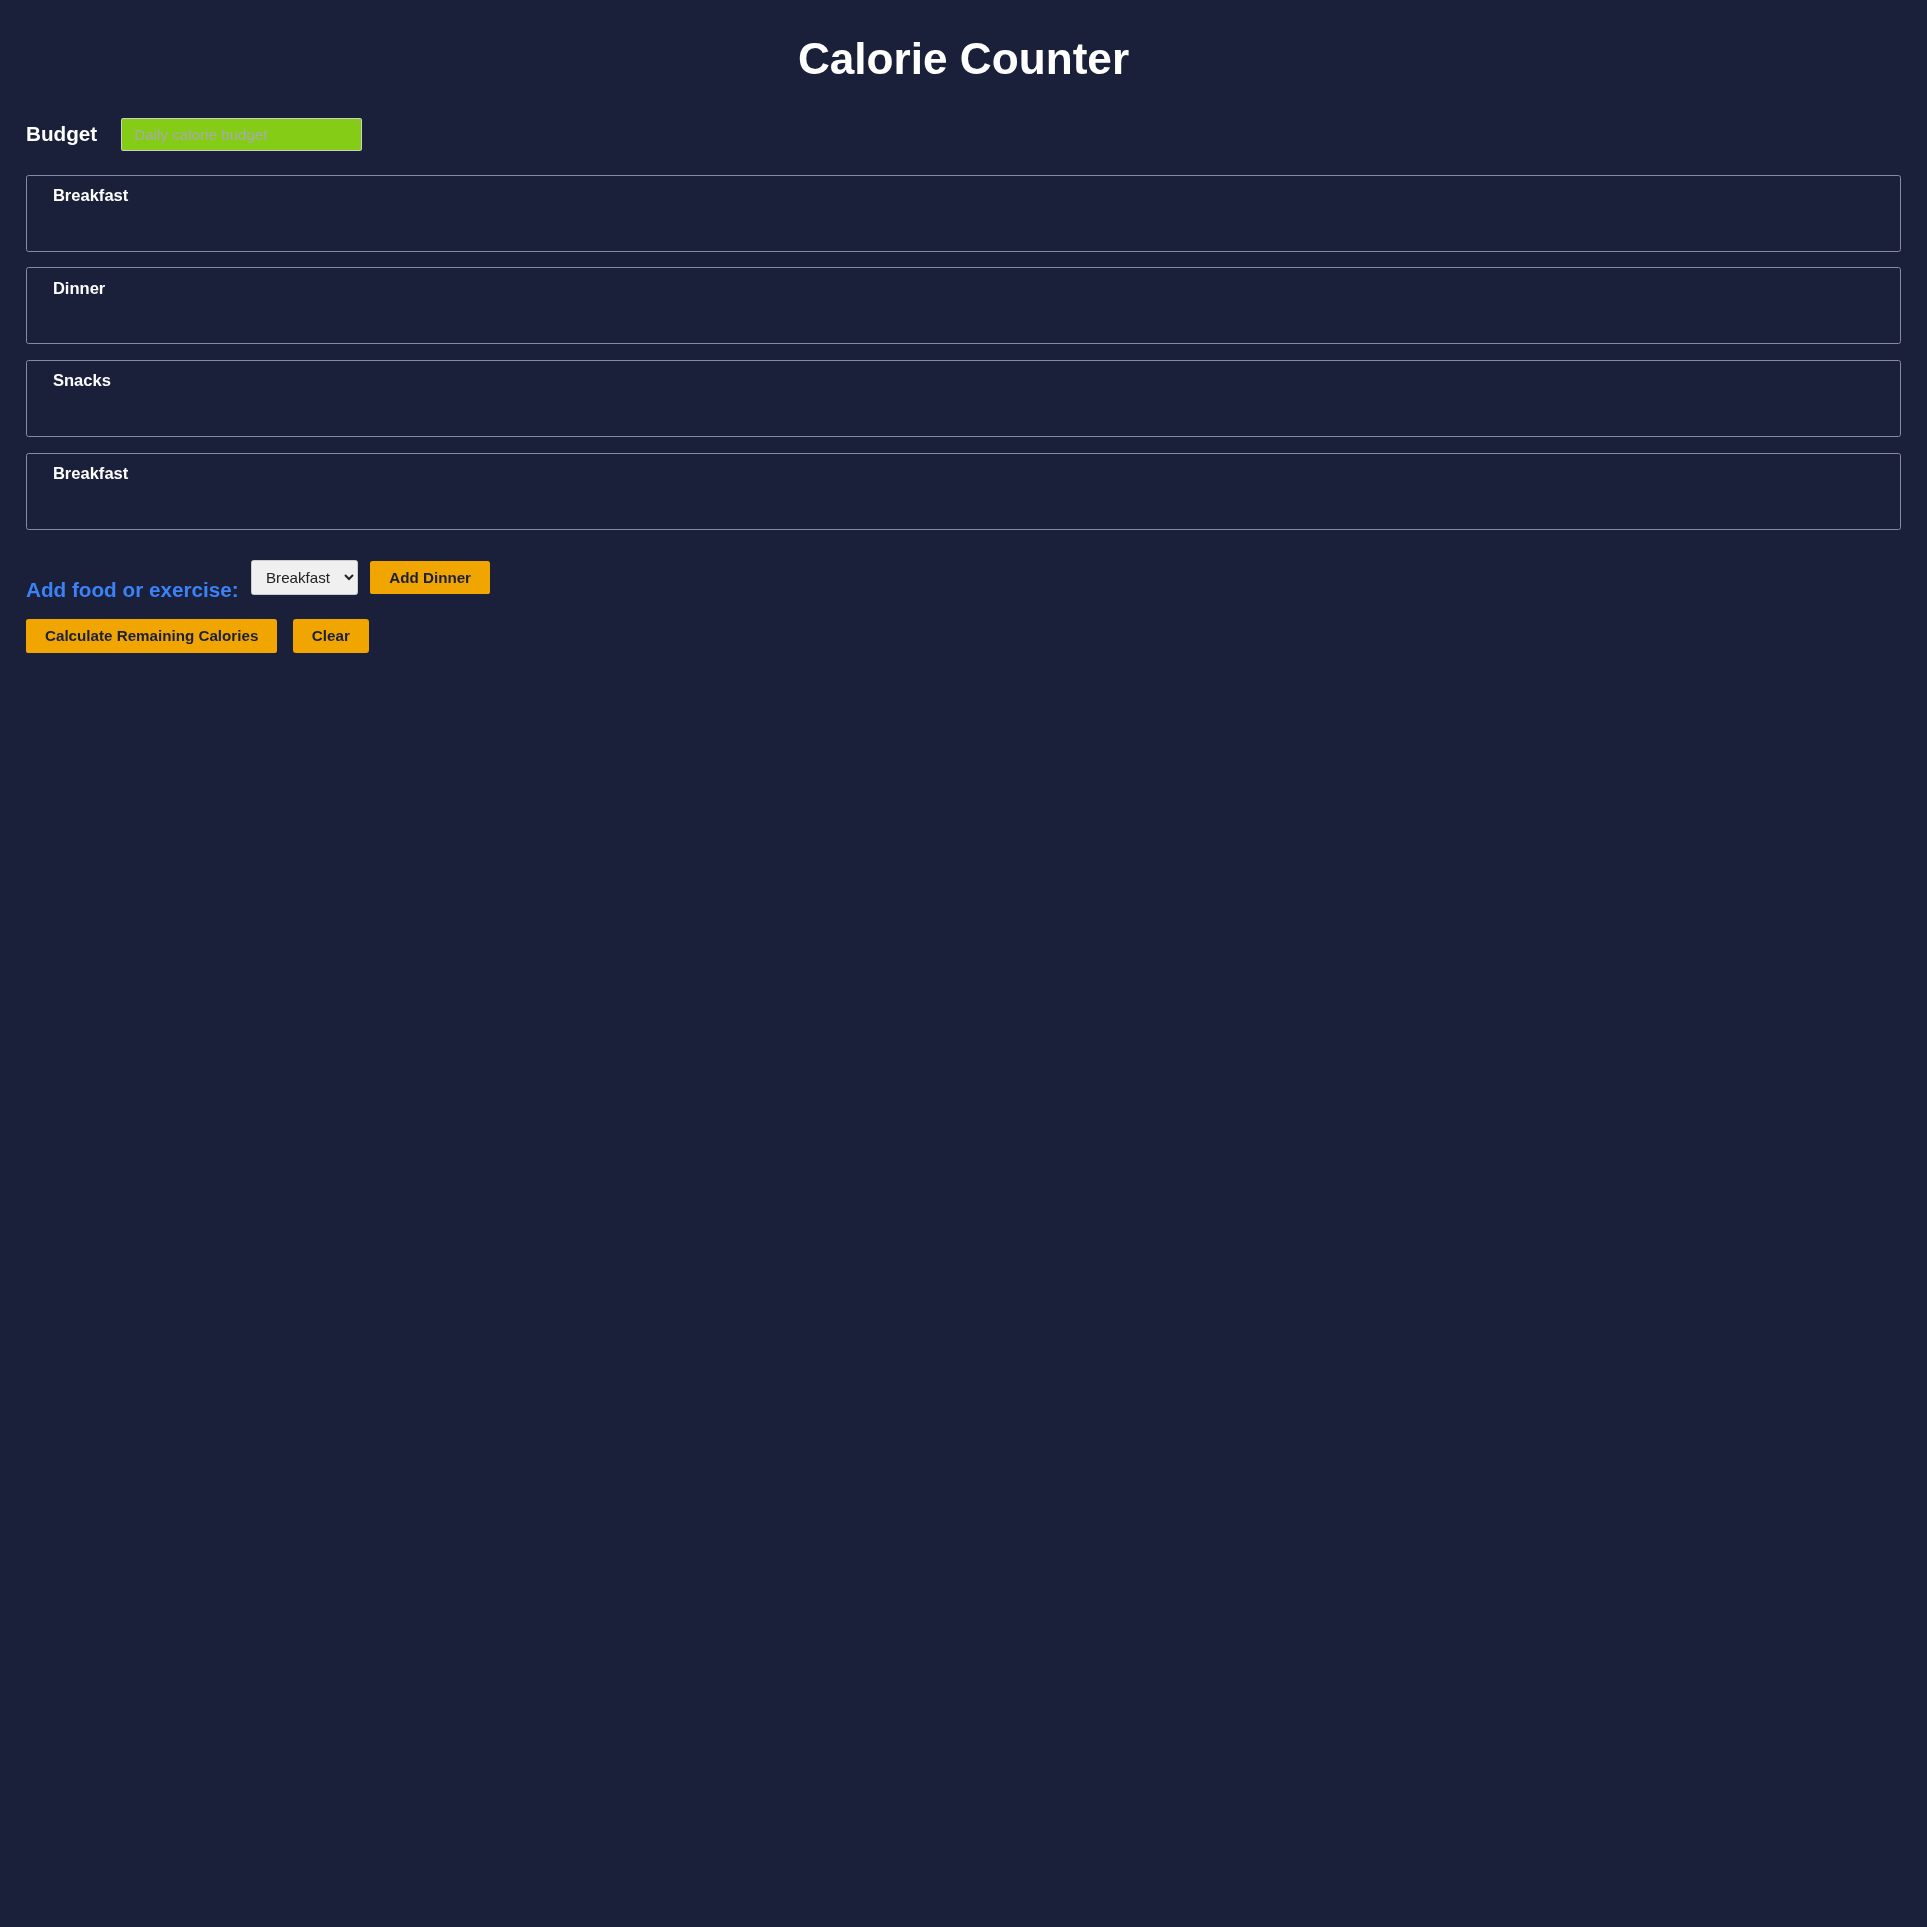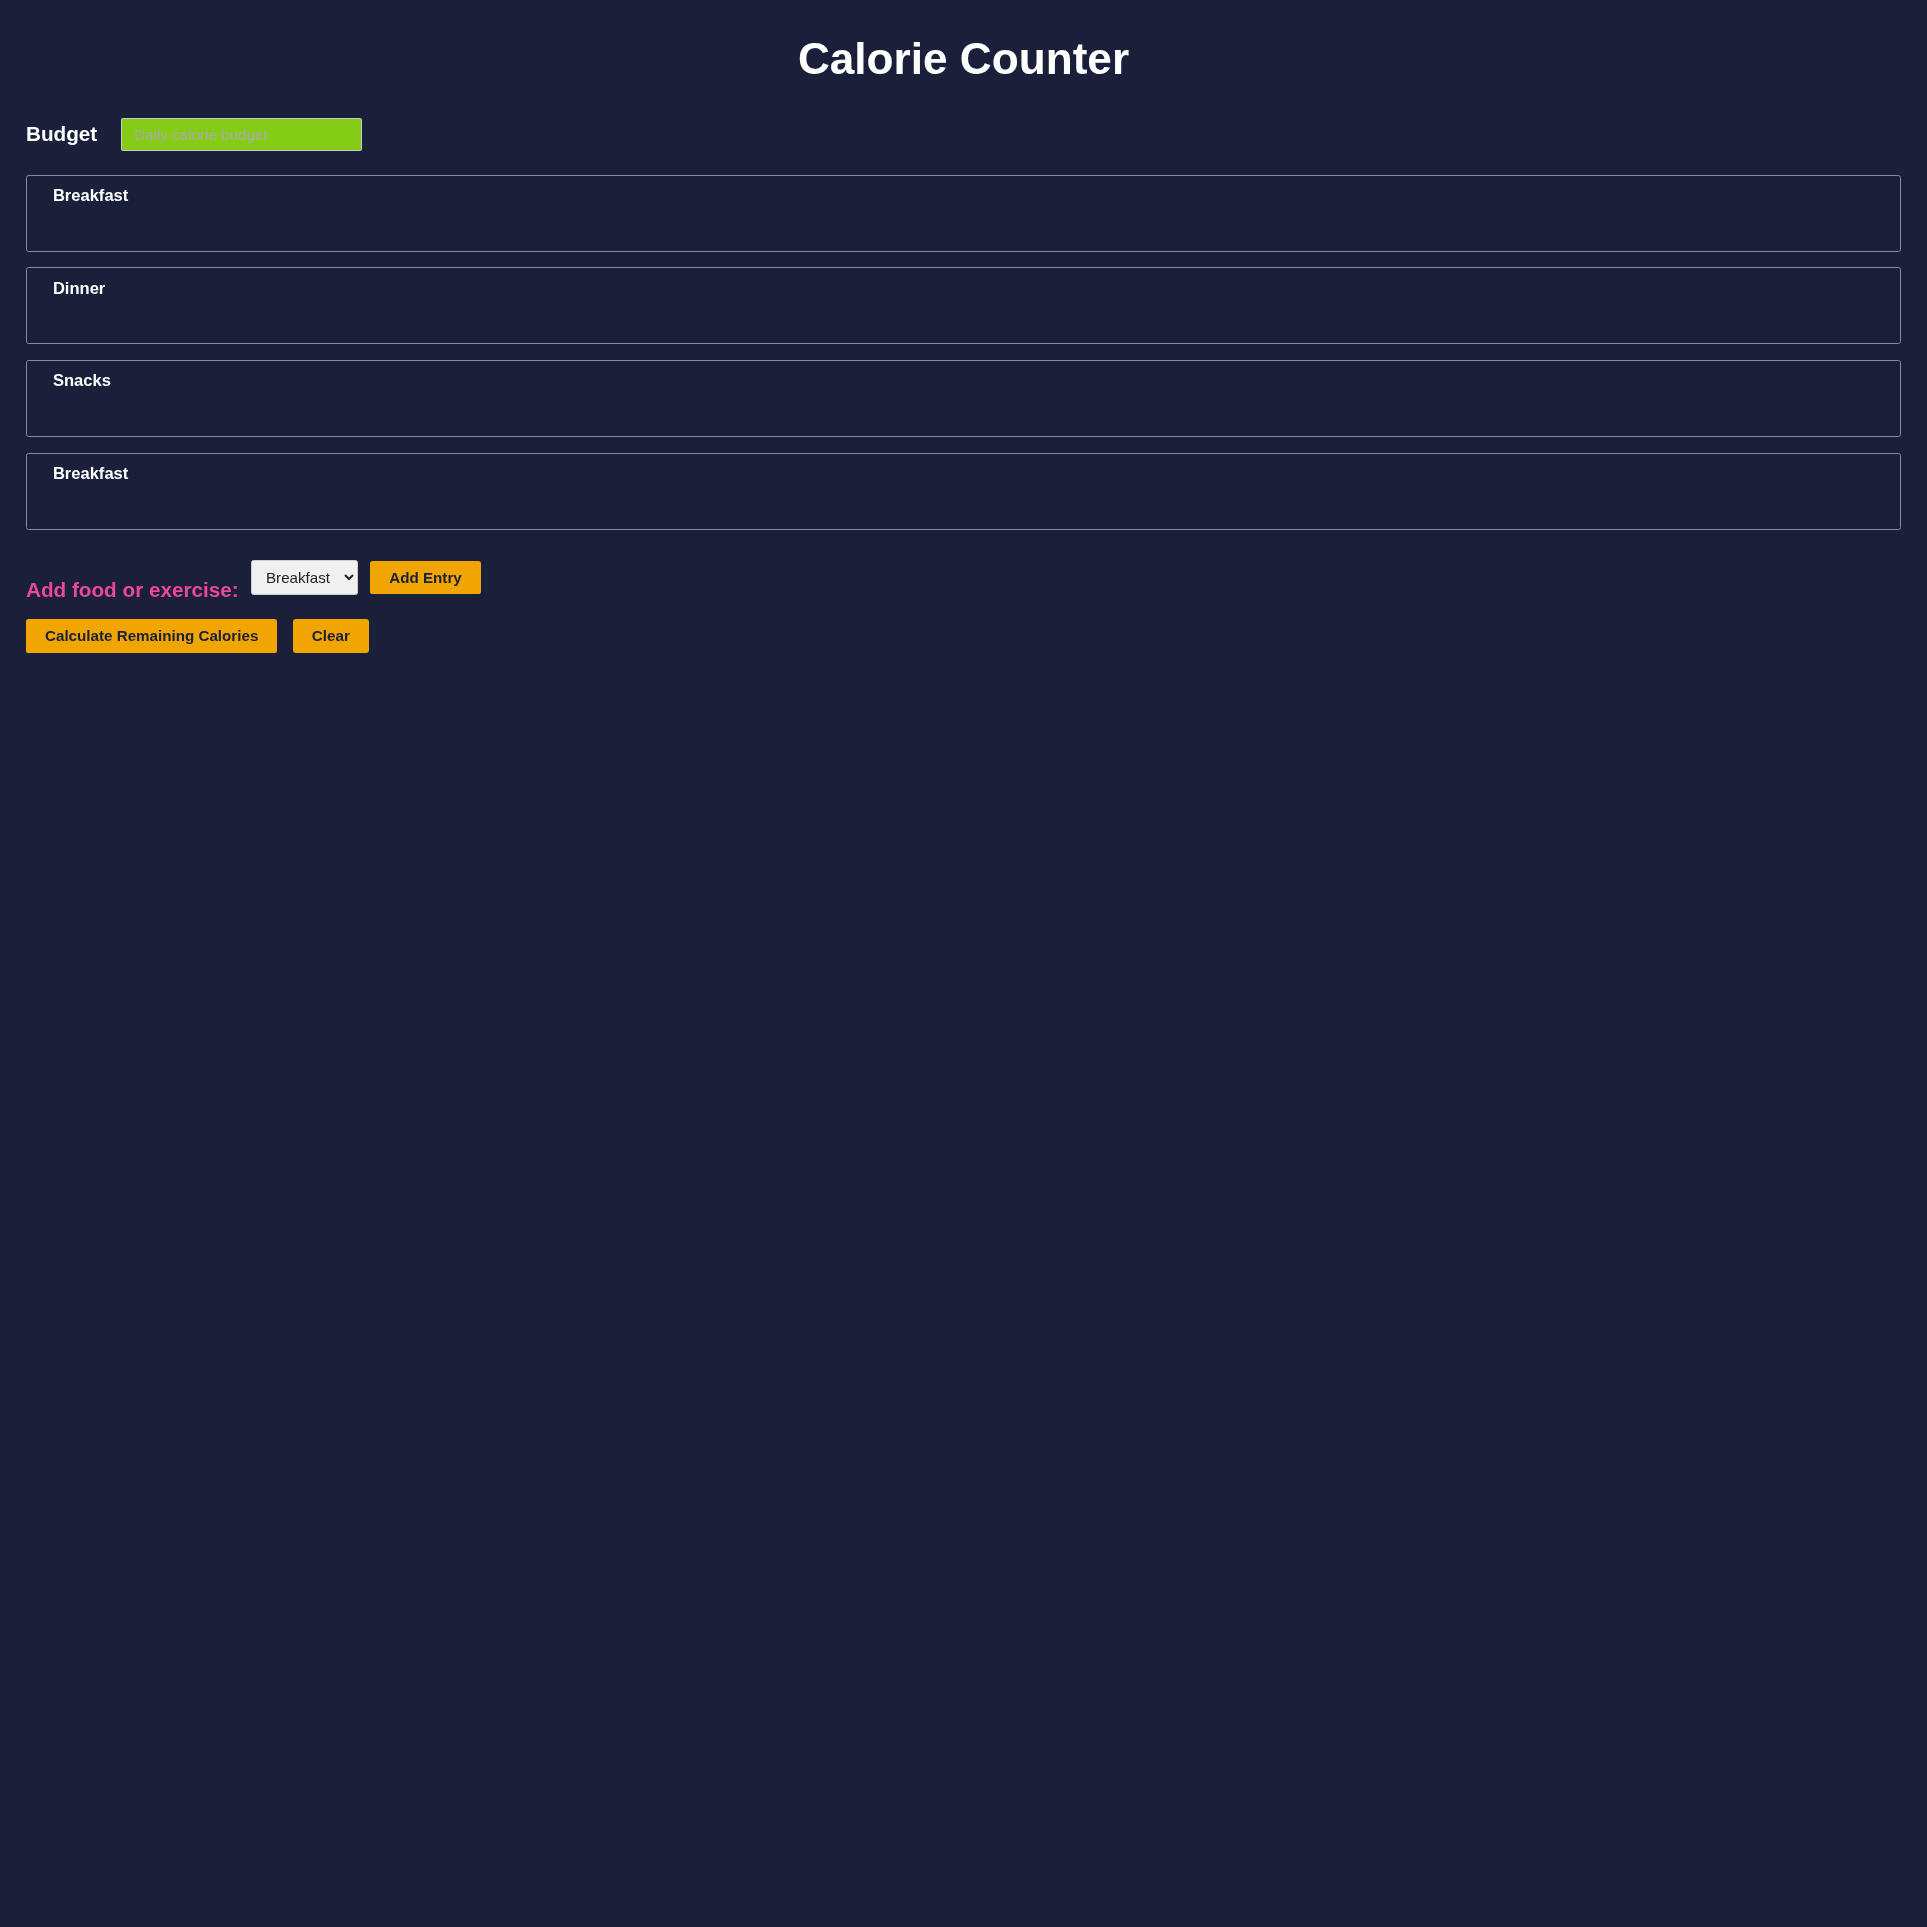--- a/index.html
+++ b/index.html
@@ -78,21 +78,21 @@
       display: flex;
       align-items: center;
       gap: 12px;
       margin-top: 24px;
       margin-bottom: 17px;
     }
 
     .add-food-label {
       font-size: 1.5rem;
       font-weight: 900;
-      color: #ec4899;
+      color: #3b82f6;
       white-space: nowrap;
       margin-top: 24px;
     }
 
     .meal-select {
       font-size: 1.1rem;
       padding: 6.9px 10.3px;
       border: 0.9px solid #cccccc;
       border-radius: 2.6px;
       background-color: #f0f0f0;
@@ -167,20 +167,20 @@
     <div class="fieldset-section">
       <legend class="fieldset-legend">Breakfast</legend>
       <div class="fieldset-content"></div>
     </div>
   </div>
 
 <div class="add-food-row">
   <span class="add-food-label">Add food or exercise:</span>
   <select class="meal-select">
   <option value="Breakfast">Breakfast</option><option value="Lunch">Lunch</option><option value="Dinner">Dinner</option><option value="Snacks">Snacks</option><option value="Exercise">Exercise</option></select>
-  <button class="btn-add-entry">Add Entry</button>
+  <button class="btn-add-entry">Add Dinner</button>
 </div>
 
 <div class="action-buttons-row">
   <button class="btn-calculate">Calculate Remaining Calories</button>
   <button class="btn-clear">Clear</button>
 </div>
 
 
 </body></html>

